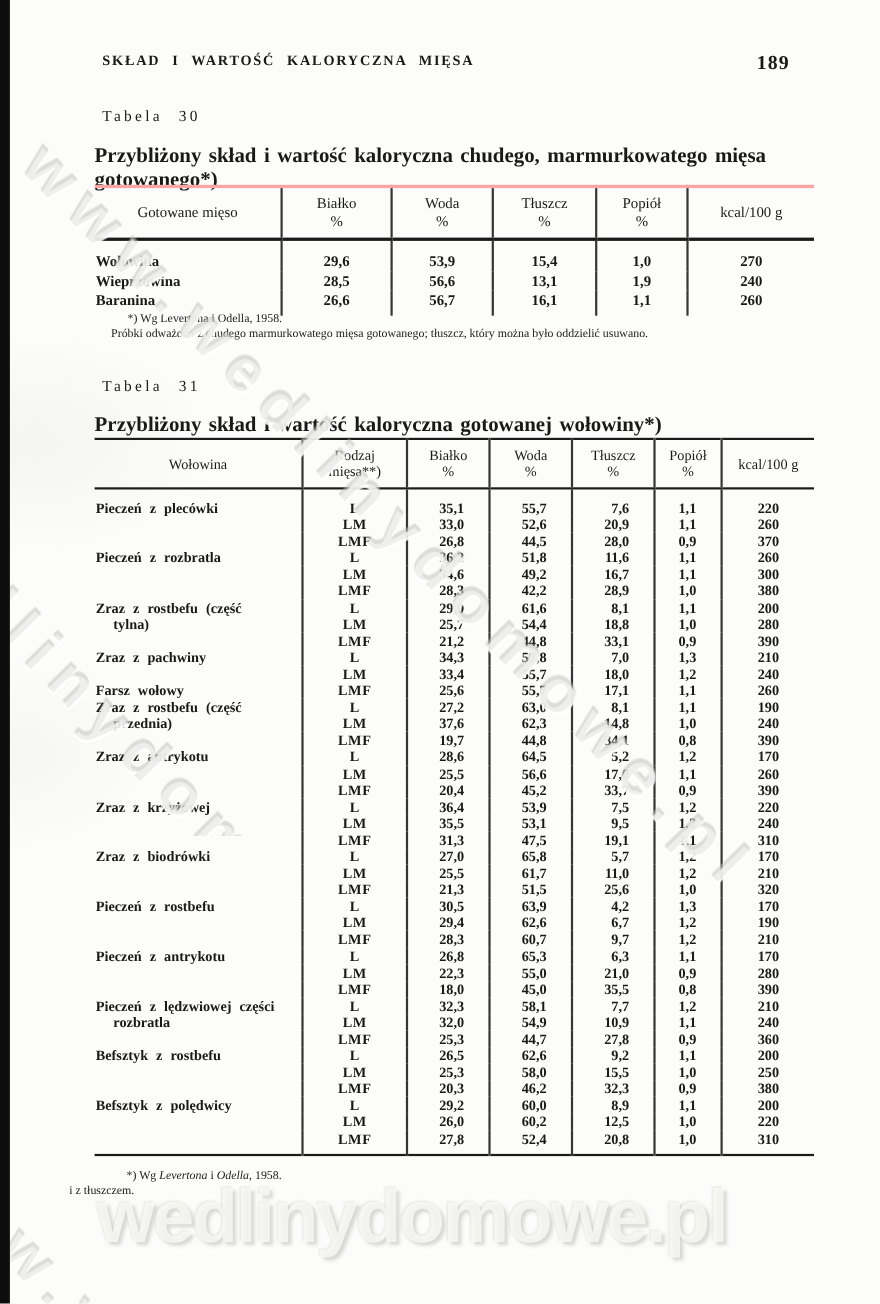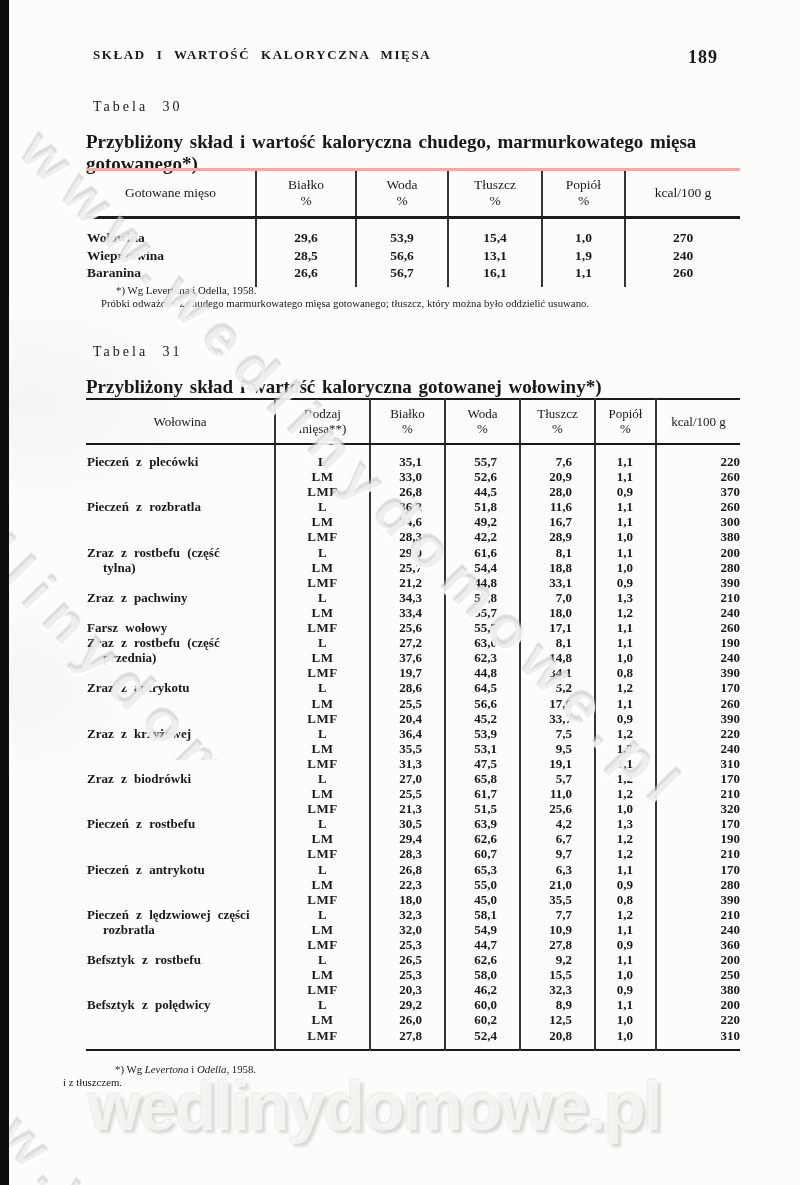--- a/index.html
+++ b/index.html
@@ -39,21 +39,21 @@
   #t31 td{font-size:13px;line-height:15.1px;}
   #t30 tbody tr:first-child td{padding-top:10px;}
   #t30 tbody tr:last-child td{padding-bottom:5px;}
   #t31 tbody tr:first-child td{padding-top:9px;}
   #t31 tbody tr:last-child td{padding-bottom:6px;}
   td.name{text-align:left;word-spacing:4px;padding-left:1px;}
   td.name.cont{padding-left:17px;}
   td.val{text-align:center;}
   td.type{text-align:center;letter-spacing:0.5px;}
   td.num{text-align:right;padding-right:22px;}
-  td.kcal{text-align:right;}
+  td.kcal{text-align:center;}
 
   .footnotes{position:absolute;font-size:10.8px;line-height:13px;}
   #t30-fn{left:86px;top:284px;width:660px;}
   #t30-fn .fn1{text-indent:30px;}
   #t30-fn .fn2{text-indent:15px;}
   #t31-fn{left:63px;top:1063px;width:678px;}
   #t31-fn .fn1{text-indent:52px;}
   #t31-fn .fn2{text-indent:28px;text-align:justify;text-align-last:justify;}
   #t31-fn .fn3{text-indent:0;}
   .it{font-style:italic;margin-top:40px;}

